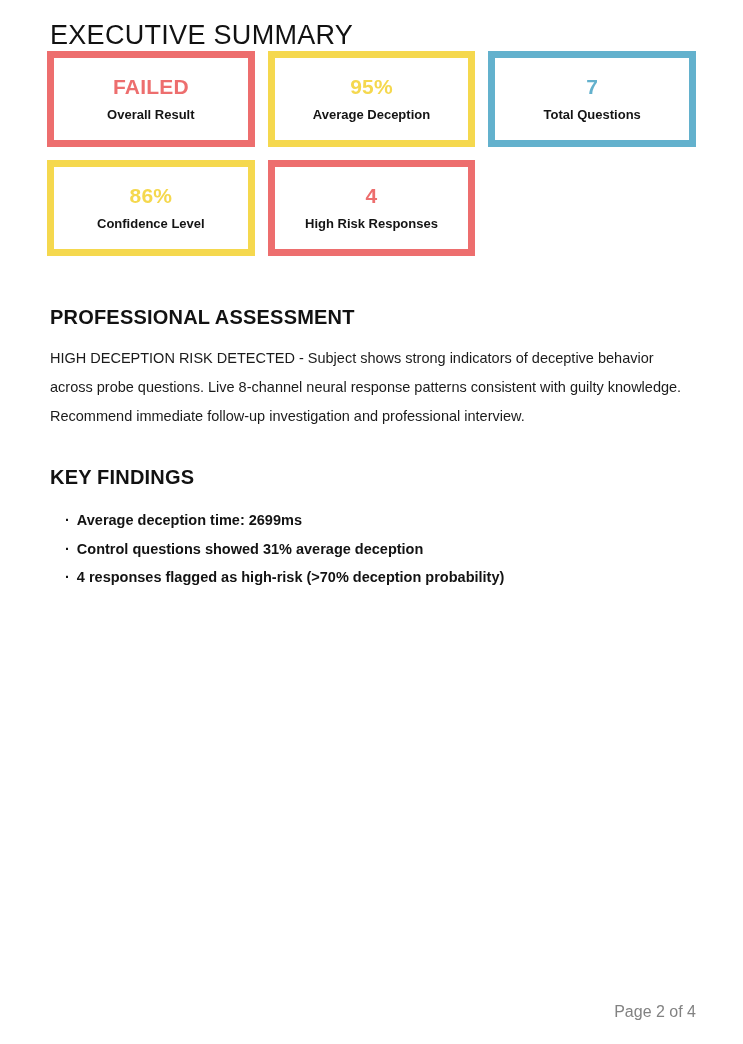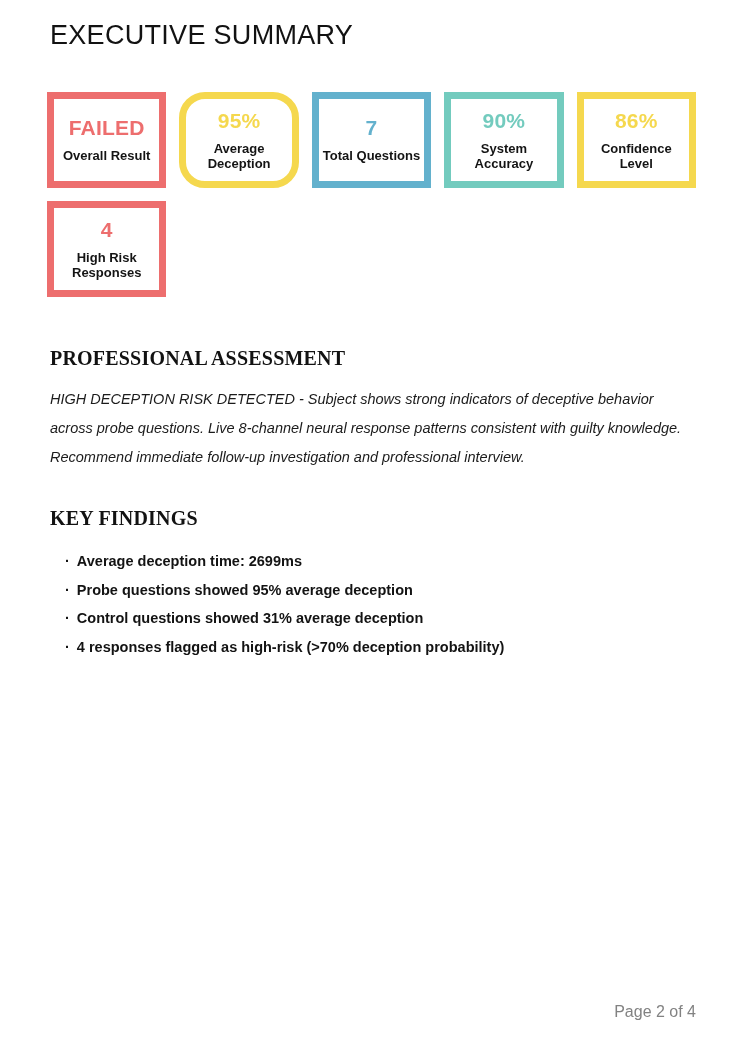--- a/index.html
+++ b/index.html
@@ -22,23 +22,22 @@
   .doc-title {
     font-size: 27px;
     font-weight: normal;
     letter-spacing: 0.3px;
     padding-top: 19px;
     margin: 0 0 0 3px;
     line-height: 32px;
     color: #121212;
   }
   .cards {
-    margin-top: 41px;
     display: grid;
-    grid-template-columns: repeat(5, 1fr);
+    grid-template-columns: repeat(3, 1fr);
     column-gap: 14px;
     row-gap: 12px;
     gap: 13px;
   }
   .stat-card {
     border: 7px solid #ccc;
     background: #ffffff;
     height: 96px;
     box-sizing: border-box;
     display: flex;
@@ -59,30 +58,28 @@
     font-weight: bold;
     color: #141414;
   }
   .section-heading {
     font-size: 20px;
     font-weight: bold;
     letter-spacing: 0.2px;
     color: #121212;
     margin: 0 0 0 3px;
     line-height: 24px;
-    font-family: Liberation Serif, serif;
   }
   .assessment-heading { padding-top: 49px; }
   .assessment-body {
     margin: 15px 0 0 3px;
     font-size: 14.5px;
     line-height: 29px;
     color: #1b1b1b;
     max-width: 648px;
-    font-style: italic;
   }
   .findings-heading { padding-top: 34px; }
   .findings-list {
     list-style: none;
     margin: 17px 0 0 3px;
     padding: 0 0 0 15px;
   }
   .findings-list li {
     font-size: 14.5px;
     font-weight: bold;
@@ -107,48 +104,43 @@
 
 <div class="page">
 
   <h1 class="doc-title">EXECUTIVE SUMMARY</h1>
 
   <div class="cards">
     <div class="stat-card" style="border-color: rgb(237, 110, 110);">
       <div class="stat-value" style="color: rgb(237, 110, 110);">FAILED</div>
       <div class="stat-label">Overall Result</div>
     </div>
-    <div class="stat-card" style="border-color: rgb(245, 216, 78); border-radius: 26px;">
+    <div class="stat-card" style="border-color: rgb(245, 216, 78);">
       <div class="stat-value" style="color: rgb(245, 216, 78);">95%</div>
       <div class="stat-label">Average Deception</div>
     </div>
     <div class="stat-card" style="border-color: rgb(99, 177, 205);">
       <div class="stat-value" style="color: rgb(99, 177, 205);">7</div>
       <div class="stat-label">Total Questions</div>
-    </div>
-    <div class="stat-card" style="border-color: rgb(115, 203, 190);">
-      <div class="stat-value" style="color: rgb(115, 203, 190);">90%</div>
-      <div class="stat-label">System Accuracy</div>
     </div>
     <div class="stat-card" style="border-color: rgb(245, 216, 78);">
       <div class="stat-value" style="color: rgb(245, 216, 78);">86%</div>
       <div class="stat-label">Confidence Level</div>
     </div>
     <div class="stat-card" style="border-color: rgb(237, 110, 110);">
       <div class="stat-value" style="color: rgb(237, 110, 110);">4</div>
       <div class="stat-label">High Risk Responses</div>
     </div>
   </div>
 
   <h2 class="section-heading assessment-heading">PROFESSIONAL ASSESSMENT</h2>
   <p class="assessment-body">HIGH DECEPTION RISK DETECTED - Subject shows strong indicators of deceptive behavior across probe questions. Live 8-channel neural response patterns consistent with guilty knowledge. Recommend immediate follow-up investigation and professional interview.</p>
 
   <h2 class="section-heading findings-heading">KEY FINDINGS</h2>
   <ul class="findings-list">
     <li><span class="bullet">·</span><span>Average deception time: 2699ms</span></li>
-    <li><span class="bullet">·</span><span>Probe questions showed 95% average deception</span></li>
     <li><span class="bullet">·</span><span>Control questions showed 31% average deception</span></li>
     <li><span class="bullet">·</span><span>4 responses flagged as high-risk (&gt;70% deception probability)</span></li>
   </ul>
 
   <div class="page-footer">Page 2 of 4</div>
 
 </div>
 
 </body></html>

